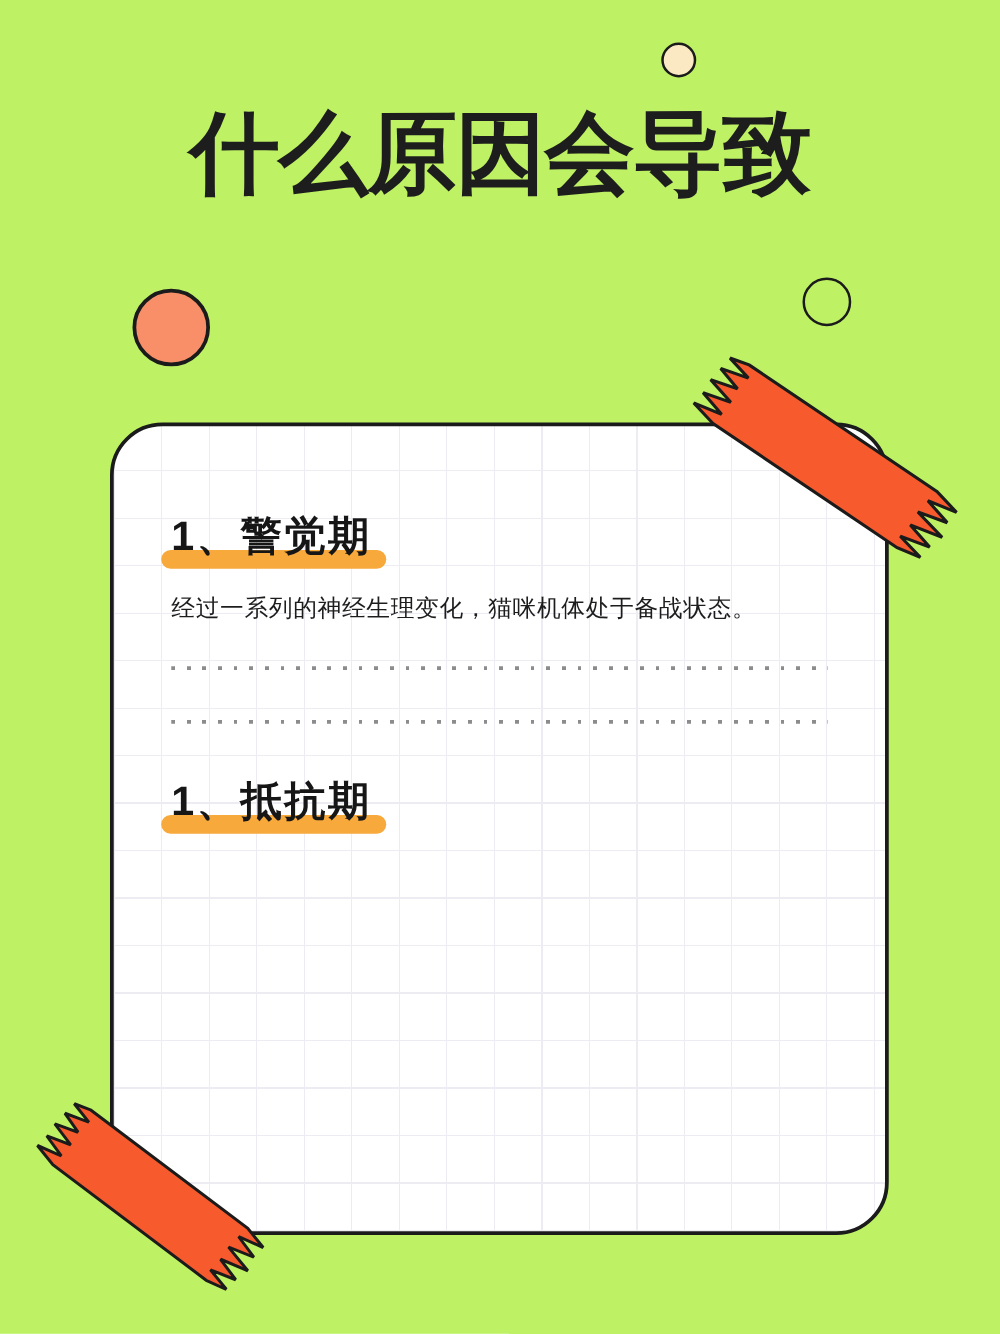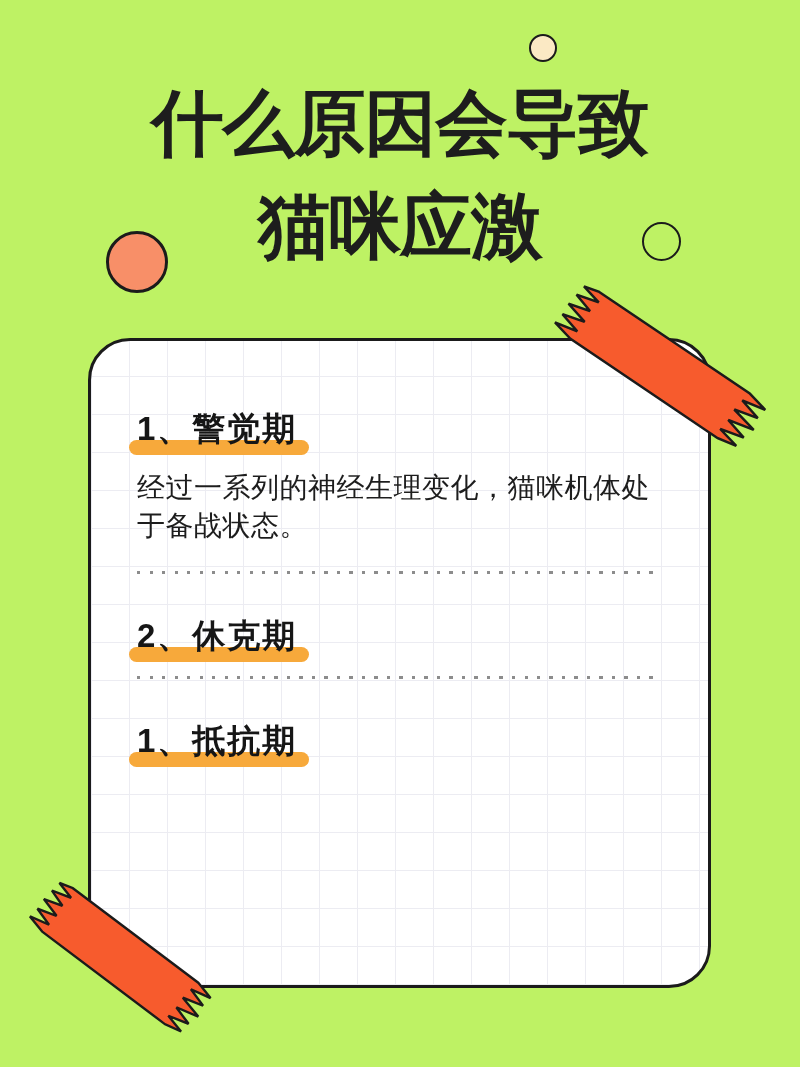--- a/index.html
+++ b/index.html
@@ -70,21 +70,21 @@
   .hl-bar {
     position: absolute;
     left: -8px; right: -12px; bottom: -3px;
     height: 15px;
     border-radius: 8px;
     z-index: 0;
   }
   .hl-text { position: relative; z-index: 1; }
 
   .sec-body {
-    font-size: 28px;
+    font-size: 19px;
     line-height: 38px;
     color: #1d1d1d;
     letter-spacing: 0.5px;
     margin-bottom: 26px;
   }
 
   .dotted-sep {
     height: 3px;
     margin: 4px 0 40px 0;
     background-image: repeating-linear-gradient(90deg, #8C8C8C 0 3px, transparent 3px 12.5px);
@@ -110,44 +110,37 @@
 <body>
 
 <div class="poster" style="background-color: #bef264;">
 
   <div class="circle circle-cream" style="background-color: rgb(251, 233, 196);"></div>
   <div class="circle circle-coral" style="background-color: rgb(248, 143, 104);"></div>
   <div class="circle circle-outline"></div>
 
   <div class="title" style="color: rgb(29, 29, 29);">
     <div>什么原因会导致</div>
-    <div>猫咪应激</div>
   </div>
 
   <div class="card">
 
     <section class="sec">
       <h3 class="sec-heading">
         <span class="hl-wrap">
           <span class="hl-bar" style="background-color: rgb(247, 169, 59);"></span>
           <span class="hl-text">1、警觉期</span>
         </span>
       </h3>
       <p class="sec-body">经过一系列的神经生理变化，猫咪机体处于备战状态。</p>
     </section>
 
     <div class="dotted-sep"></div>
 
     <section class="sec">
-      <h3 class="sec-heading">
-        <span class="hl-wrap">
-          <span class="hl-bar" style="background-color: rgb(247, 169, 59);"></span>
-          <span class="hl-text">2、休克期</span>
-        </span>
-      </h3>
     </section>
 
     <div class="dotted-sep"></div>
 
     <section class="sec">
       <h3 class="sec-heading">
         <span class="hl-wrap">
           <span class="hl-bar" style="background-color: rgb(247, 169, 59);"></span>
           <span class="hl-text">1、抵抗期</span>
         </span>

